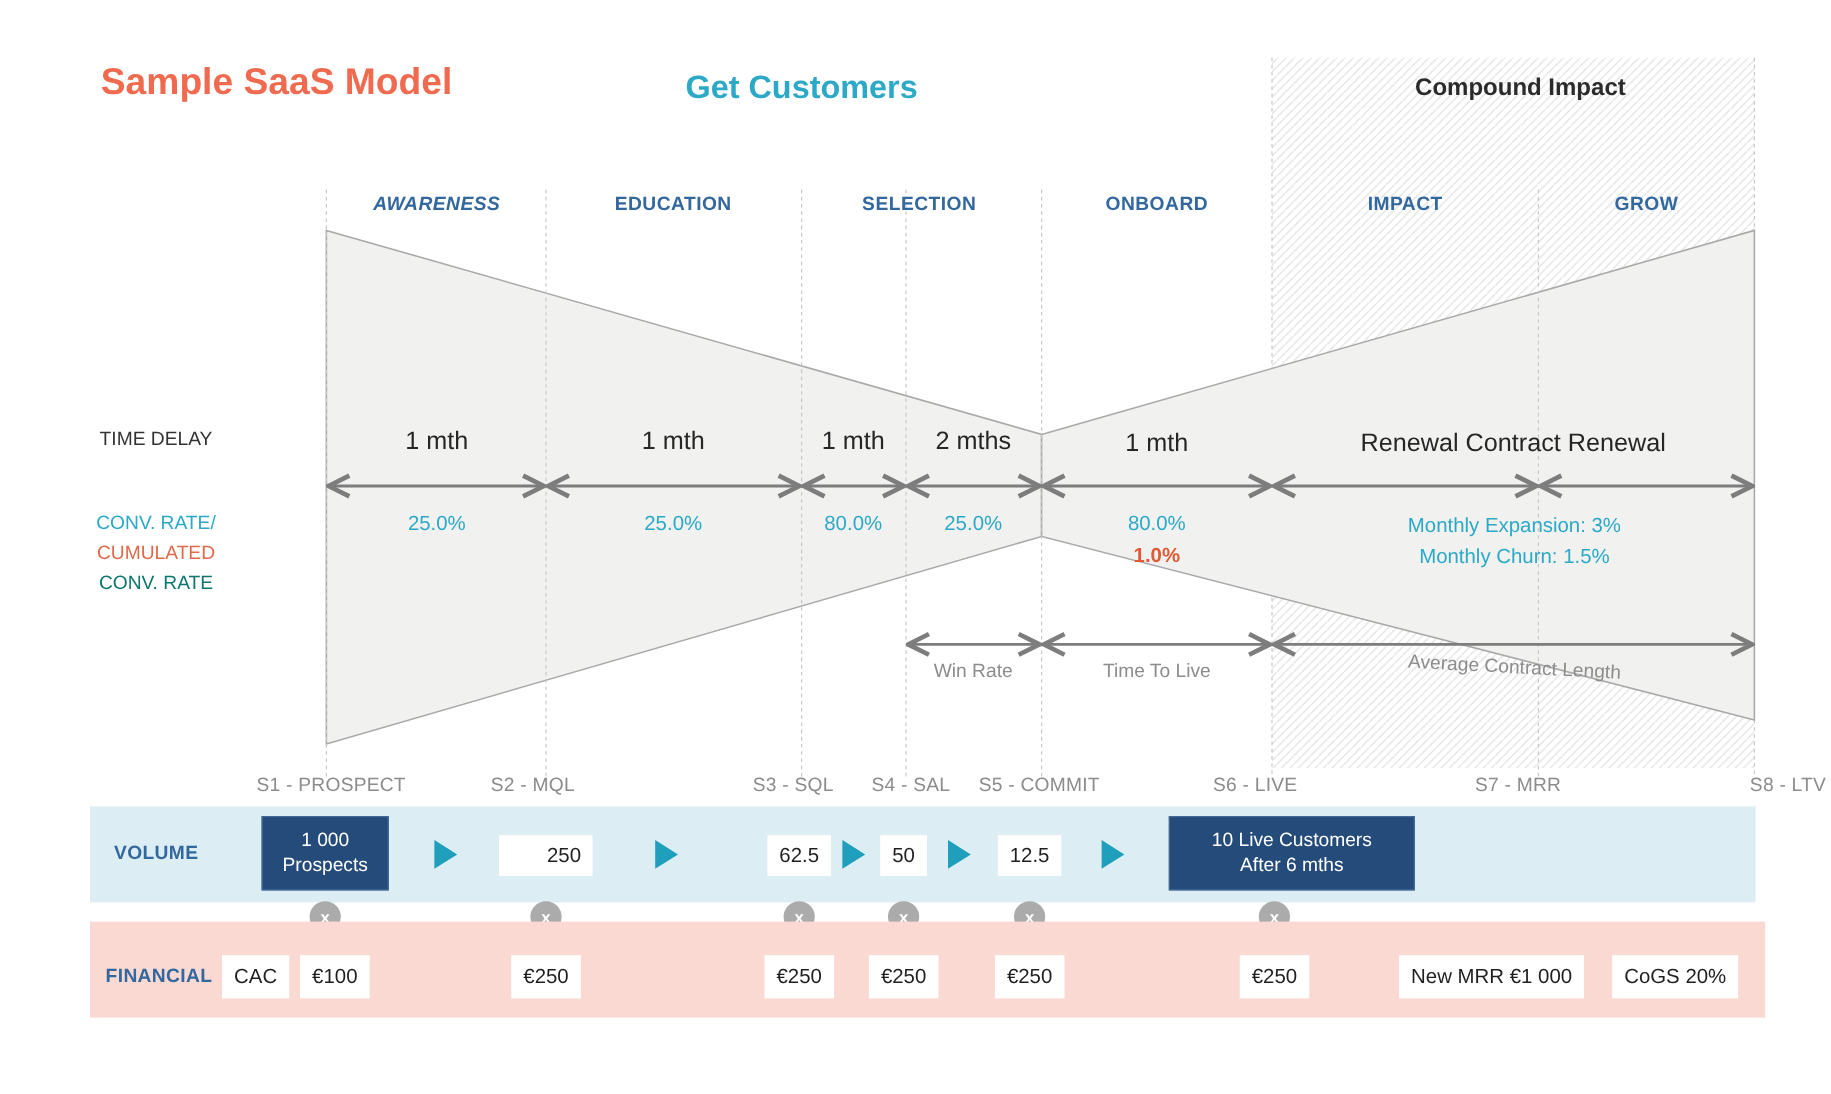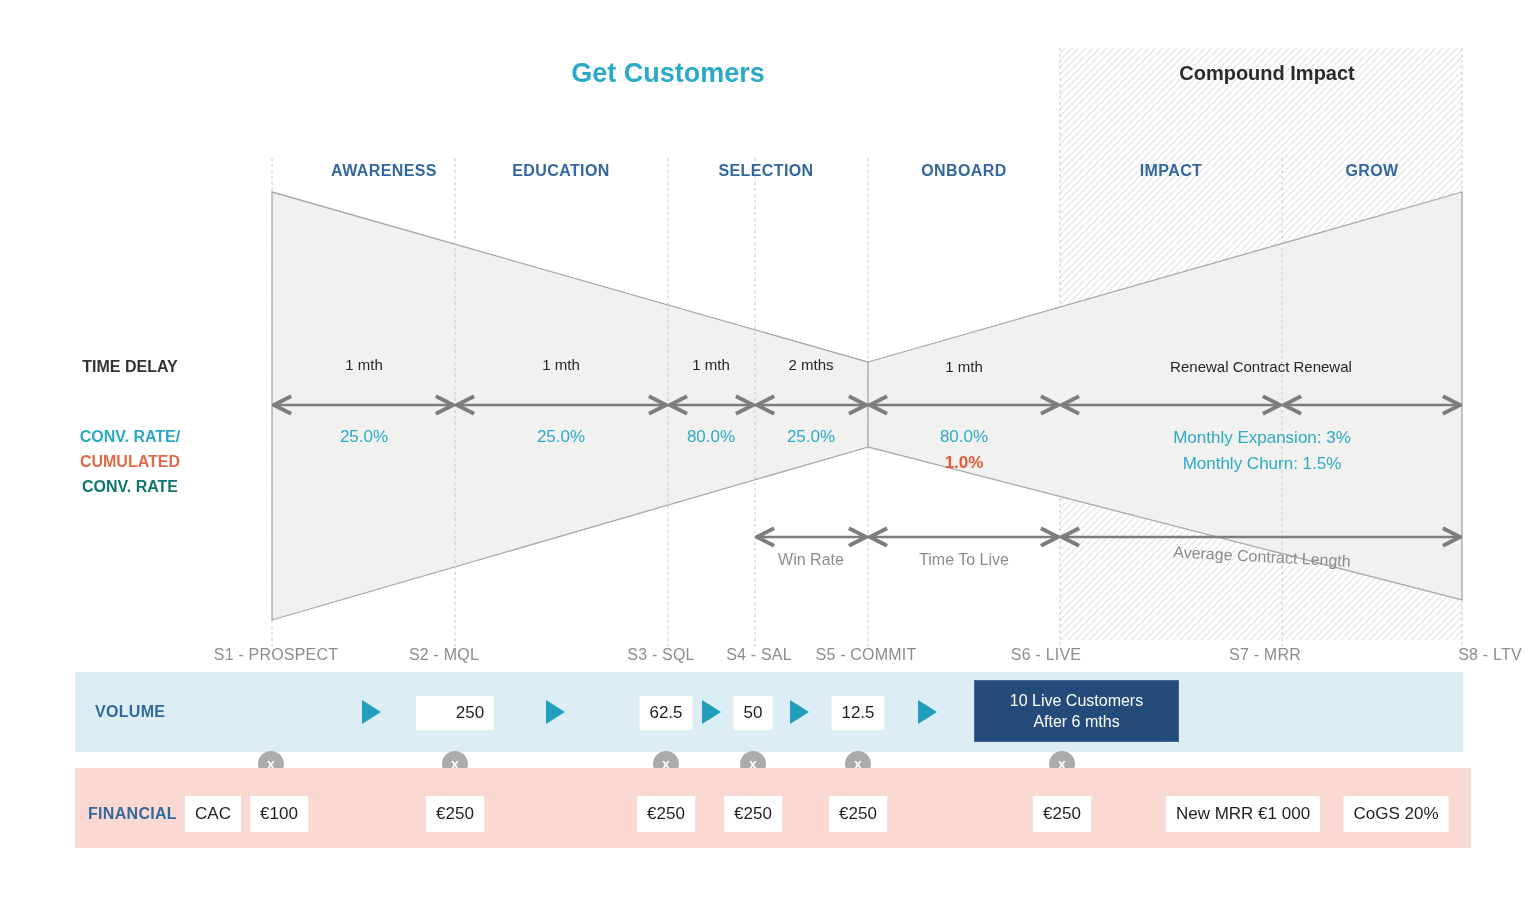--- a/index.html
+++ b/index.html
@@ -10,24 +10,24 @@
   .cx { transform:translateX(-50%); white-space:nowrap; }
   svg.layer { position:absolute; left:0; top:0; width:1526px; height:912px; }
 
   .title-main { font-size:31px; font-weight:700; color:#EF6A4E; }
   .sect-title { font-size:27px; font-weight:700; text-align:center; }
   .sect-sub { font-size:20px; font-weight:700; color:#2b2b2b; text-align:center; }
   .t-get { color:#2BA9C7; }
   .kw-orange { color:#E06A4A; } .kw-gray { color:#8C8C8C; } .kw-teal { color:#2FB3C9; }
 
   .hdr { font-size:16px; font-weight:700; color:#33689E; letter-spacing:0.4px; }
-  .delay { font-size:15px; color:#262626; }
+  .delay { font-size:21px; color:#262626; }
   .rate-teal { font-size:17px; color:#2BA9C7; }
   .rate-orange { font-size:17px; font-weight:700; color:#E05A35; }
-  .left-lab { font-size:16px; font-weight:700; text-align:center; width:150px; }
+  .left-lab { font-size:16px; font-weight:400; text-align:center; width:150px; }
   .gray-lab { font-size:16px; color:#8C8C8C; }
   .stage-lab { font-size:16px; color:#8C8C8C; letter-spacing:0.2px; }
 
   .band { position:absolute; }
   .band-blue { background:#DCEDF3; }
   .band-pink { background:#FAD9D3; }
   .row-lab { font-size:16px; font-weight:700; color:#33689E; letter-spacing:0.3px; }
 
   .navy-box { background:#254B7A; border:1px solid #41699a; color:#fff; text-align:center;
               display:flex; flex-direction:column; justify-content:center; line-height:21px; font-size:16px; }
@@ -86,30 +86,31 @@
       <line x1="1286" y1="405" x2="1458" y2="405"></line>
     </g>
 
     <g stroke="#7d7d7d" stroke-width="2.4" marker-start="url(#arrow)" marker-end="url(#arrow)">
       <line x1="759" y1="537" x2="864" y2="537"></line>
       <line x1="872" y1="537" x2="1056" y2="537"></line>
       <line x1="1064" y1="537" x2="1458" y2="537"></line>
     </g>
   </svg>
 
+  <div class="abs title-main" style="left:84px; top:50px;">Sample SaaS Model</div>
 
   <div class="abs" style="left:468px; top:58px; width:400px;">
     <div class="sect-title t-get">Get Customers</div>
   </div>
 
   <div class="abs" style="left:1062px; top:58px; width:410px;">
     <div class="sect-sub" style="margin-top:4px;">Compound Impact</div>
   </div>
 
-  <div class="abs cx hdr" style="left:384px; top:162px;">AWARENESS</div>
+  <div class="abs cx hdr" style="left:364px; top:162px;font-style:italic;">AWARENESS</div>
   <div class="abs cx hdr" style="left:561px; top:162px;">EDUCATION</div>
   <div class="abs cx hdr" style="left:766px; top:162px;">SELECTION</div>
   <div class="abs cx hdr" style="left:964px; top:162px;">ONBOARD</div>
   <div class="abs cx hdr" style="left:1171px; top:162px;">IMPACT</div>
   <div class="abs cx hdr" style="left:1372px; top:162px;">GROW</div>
 
   <div class="abs left-lab" style="left:55px; top:358px; color:#333333;">TIME DELAY</div>
   <div class="abs left-lab" style="left:55px; top:424px; line-height:25px;">
     <div style="color:#2BA9C7;">CONV. RATE/</div>
     <div style="color:#E0694A;">CUMULATED</div>
@@ -141,20 +142,24 @@
   <div class="abs cx stage-lab" style="left:661px; top:646px;">S3 - SQL</div>
   <div class="abs cx stage-lab" style="left:759px; top:646px;">S4 - SAL</div>
   <div class="abs cx stage-lab" style="left:866px; top:646px;">S5 - COMMIT</div>
   <div class="abs cx stage-lab" style="left:1046px; top:646px;">S6 - LIVE</div>
   <div class="abs cx stage-lab" style="left:1265px; top:646px;">S7 - MRR</div>
   <div class="abs cx stage-lab" style="left:1490px; top:646px;">S8 - LTV</div>
 
   <div class="band band-blue" style="left:75px; top:672px; width:1388px; height:80px;"></div>
   <div class="abs row-lab" style="left:95px; top:703px;">VOLUME</div>
 
+  <div class="abs navy-box" style="left:218px; top:680px; width:106px; height:62px;">
+    <div>1 000</div>
+    <div>Prospects</div>
+  </div>
 
   <div class="abs play" style="left:362px; top:700px;"></div>
   <div class="abs cx white-box vol-box" style="left:455px; top:696px;padding-left:40px;">250</div>
   <div class="abs play" style="left:546px; top:700px;"></div>
   <div class="abs cx white-box vol-box" style="left:666px; top:696px;">62.5</div>
   <div class="abs play" style="left:702px; top:700px;"></div>
   <div class="abs cx white-box vol-box" style="left:753px; top:696px;">50</div>
   <div class="abs play" style="left:790px; top:700px;"></div>
   <div class="abs cx white-box vol-box" style="left:858px; top:696px;">12.5</div>
   <div class="abs play" style="left:918px; top:700px;"></div>

